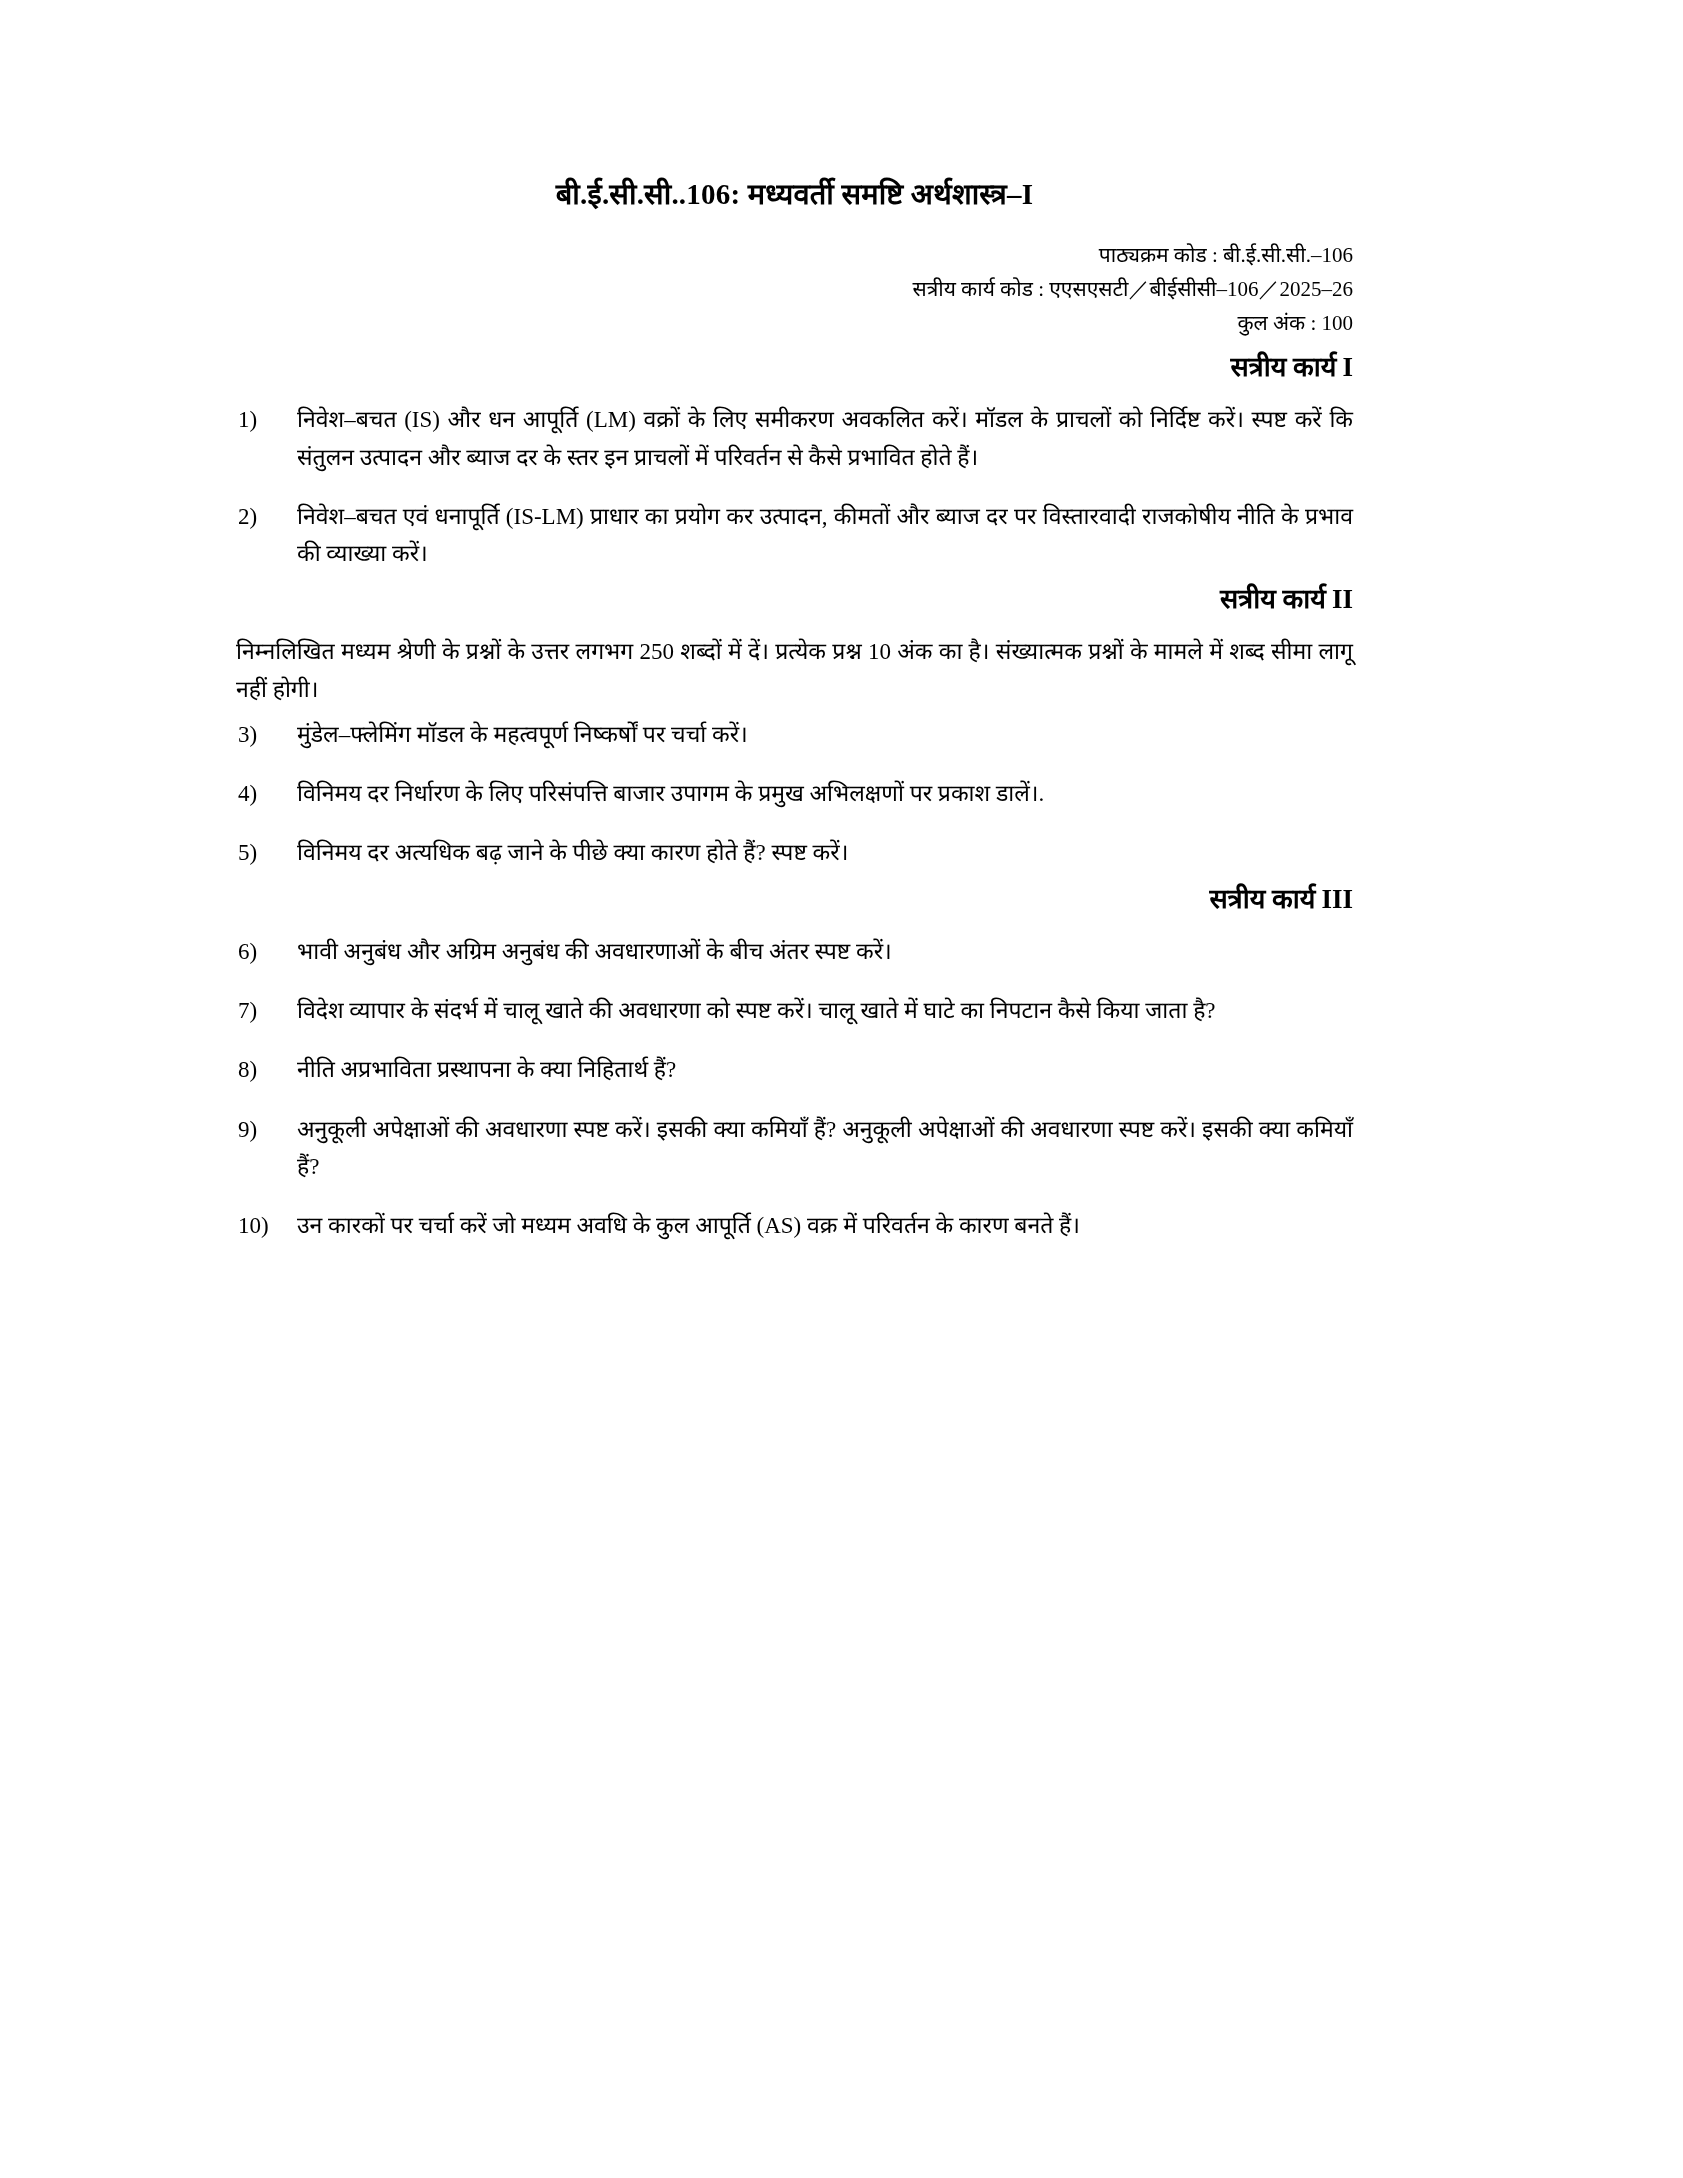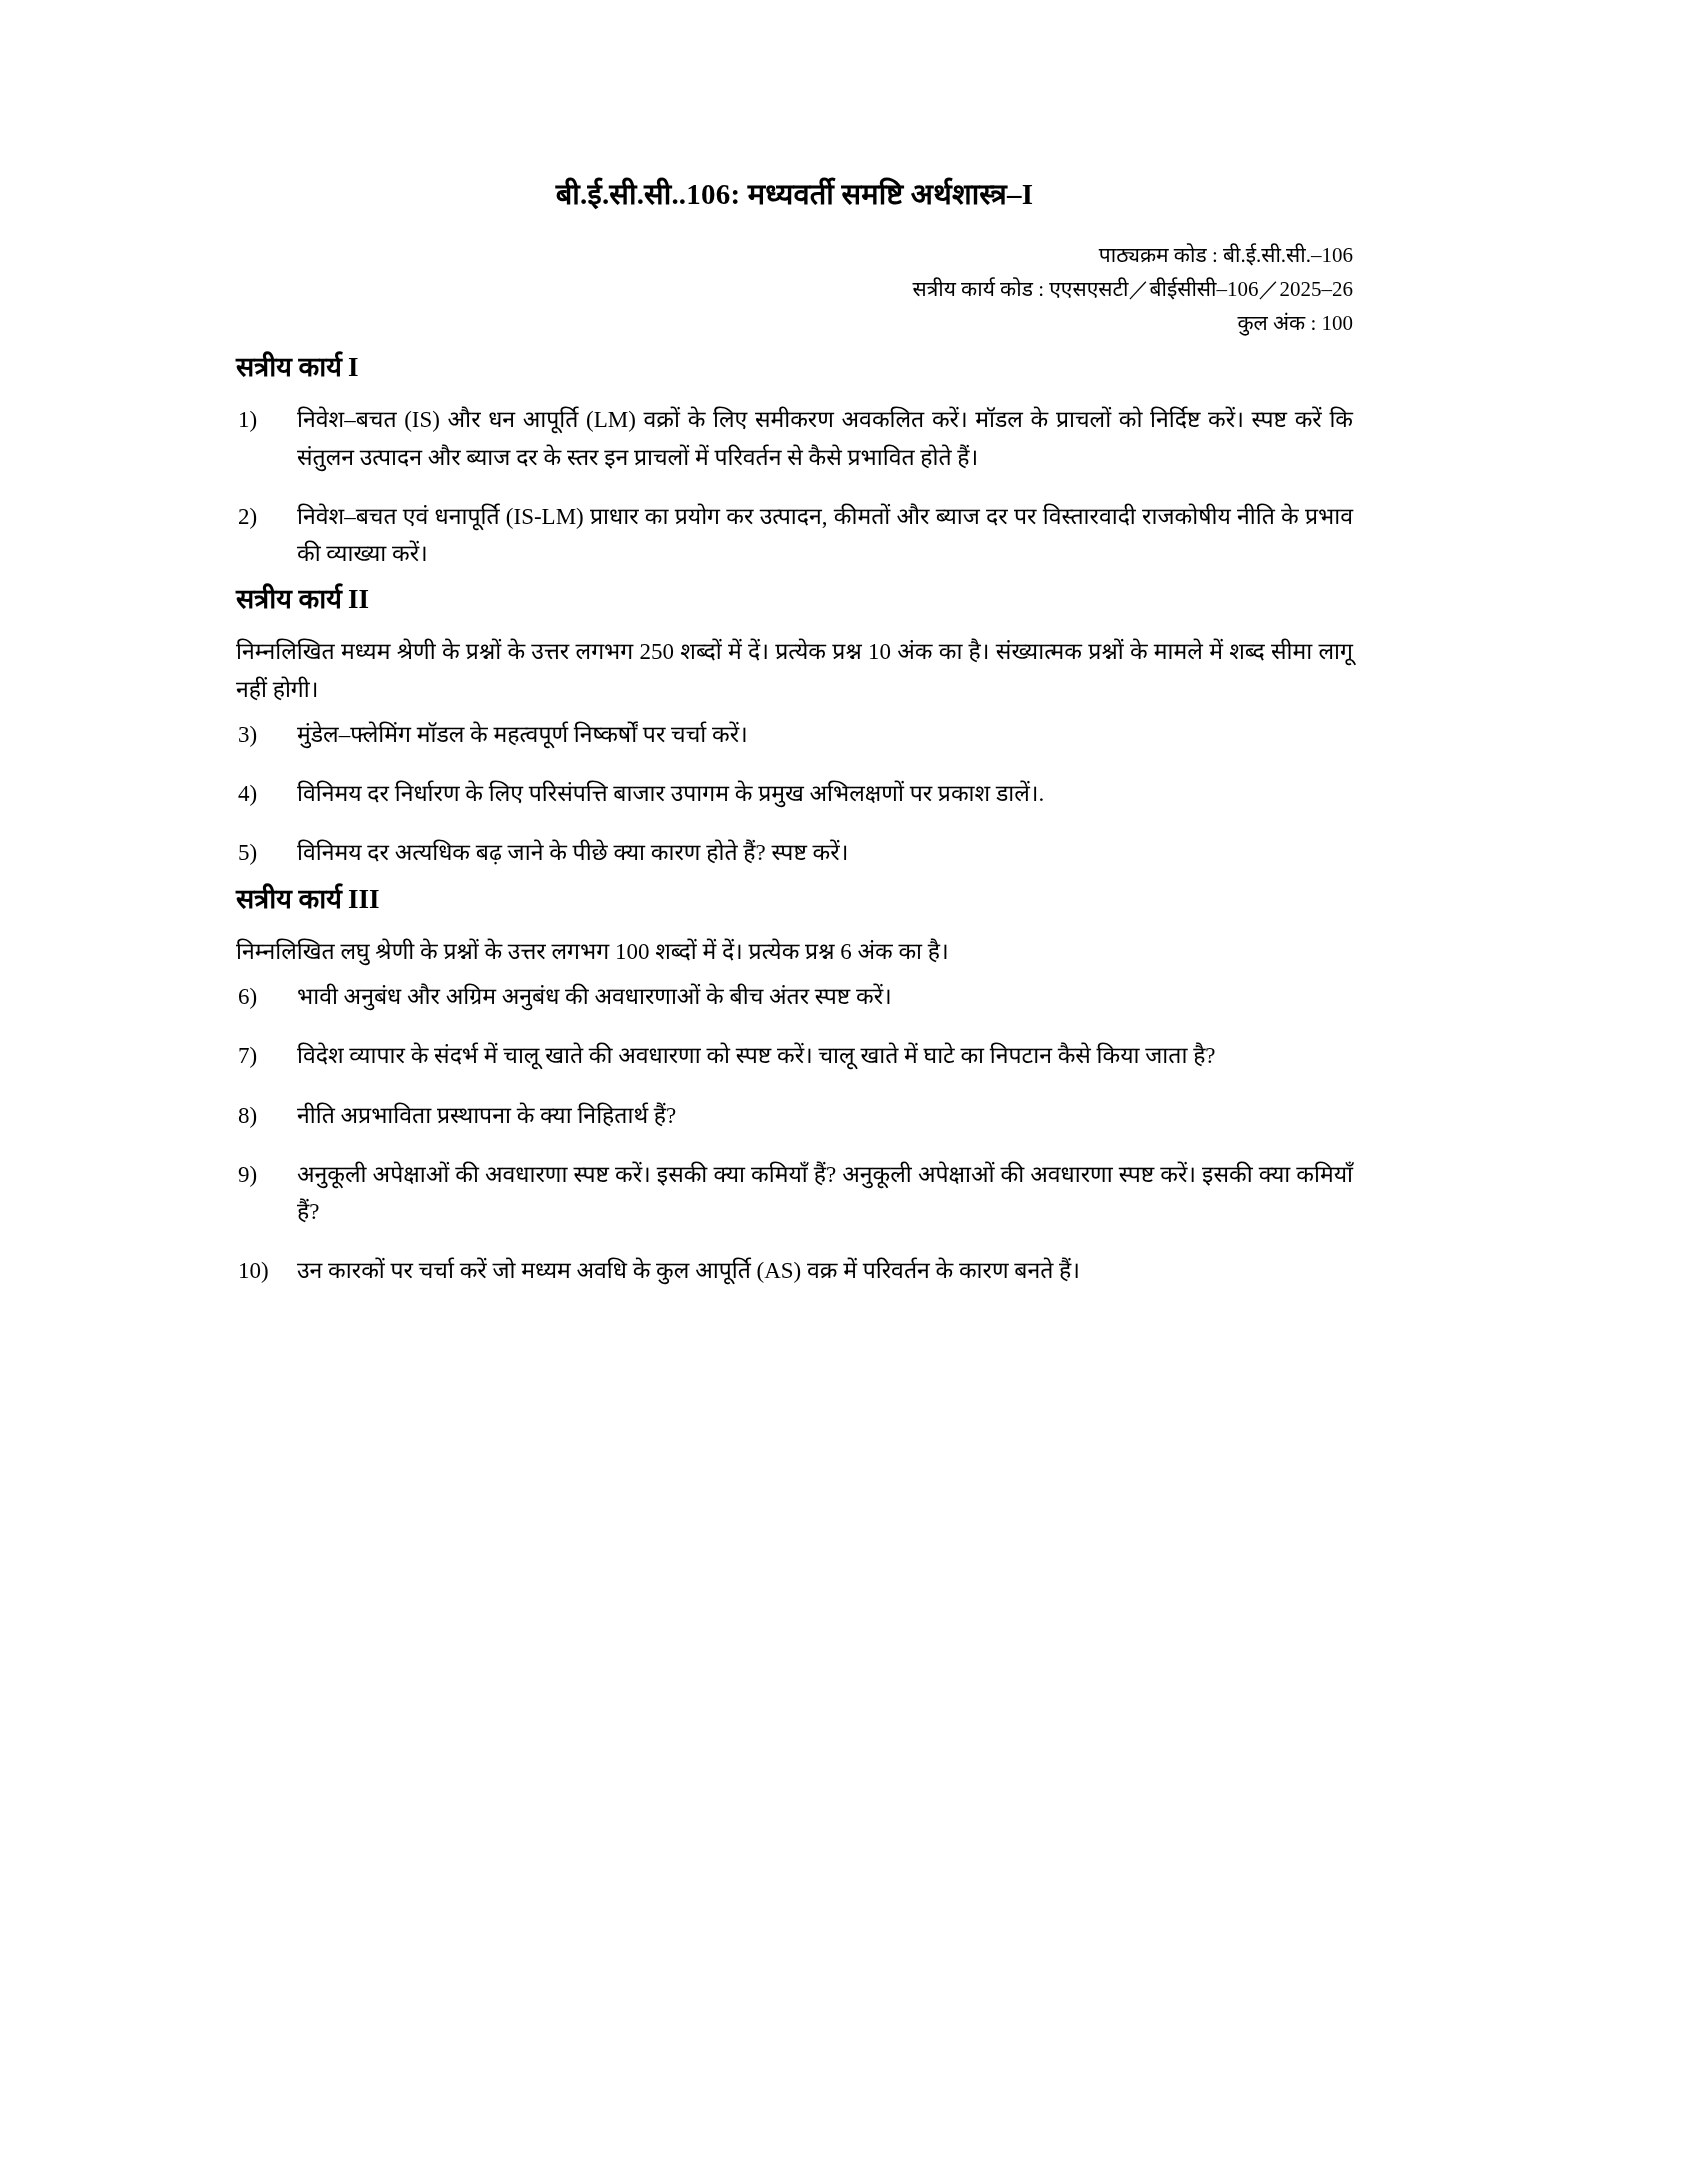--- a/index.html
+++ b/index.html
@@ -49,21 +49,21 @@
     font-size: 21px;
     line-height: 1.62;
   }
   .meta-line {
     display: block;
     white-space: nowrap;
   }
 
   
   .section-heading {
-    text-align: left;
+    text-align: right;
     font-size: 27px;
     font-weight: bold;
     margin: 10px 0 16px 0;
     line-height: 1.3;
   }
   .section-heading .roman {
     font-family: "Liberation Serif", "DejaVu Serif", serif;
     font-weight: bold;
     font-size: 27px;
     padding-left: 6px;
@@ -162,21 +162,20 @@
       </li>
       <li class="qitem">
         <span class="qnum">5)</span>
         <span class="qtext">विनिमय दर अत्यधिक बढ़ जाने के पीछे क्या कारण होते हैं? स्पष्ट करें।</span>
       </li>
     </ol>
 
     <h2 class="section-heading">
       <span>सत्रीय कार्य</span><span class="roman">III</span>
     </h2>
-    <p class="intro">निम्नलिखित लघु श्रेणी के प्रश्नों के उत्तर लगभग 100 शब्दों में दें। प्रत्येक प्रश्न 6 अंक का है।</p>
     <ol class="qlist">
       <li class="qitem">
         <span class="qnum">6)</span>
         <span class="qtext">भावी अनुबंध और अग्रिम अनुबंध की अवधारणाओं के बीच अंतर स्पष्ट करें।</span>
       </li>
       <li class="qitem">
         <span class="qnum">7)</span>
         <span class="qtext">विदेश व्यापार के संदर्भ में चालू खाते की अवधारणा को स्पष्ट करें। चालू खाते में घाटे का निपटान कैसे किया जाता है?</span>
       </li>
       <li class="qitem">

